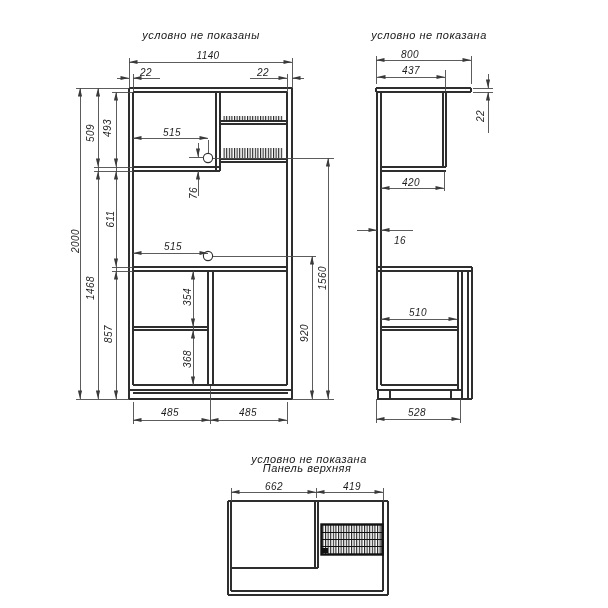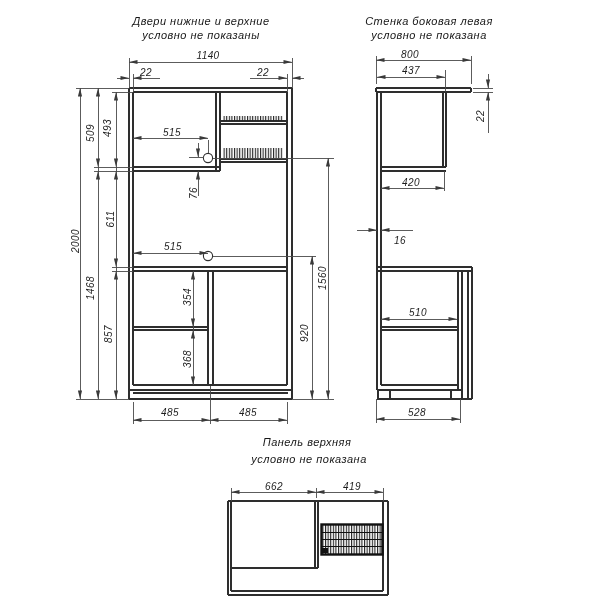--- a/index.html
+++ b/index.html
@@ -113,25 +113,23 @@
       <g stroke="#4a4a4a" stroke-width="0.9" fill="none" shape-rendering="crispEdges">
         <path d="M231 488 V501 M316 488 V498 M383 488 V501 M231 492 H383"></path>
       </g>
       <g fill="#3a3a3a">
         <path d="M231 492 l8.5 -2.1 v4.2 z M316 492 l-8.5 -2.1 v4.2 z
                  M316 492 l8.5 -2.1 v4.2 z M383 492 l-8.5 -2.1 v4.2 z"></path>
       </g>
     </g>
   </svg>
 
-  <div class="ttl" style="left:201px;top:21px">Двери нижние и верхние</div>
   <div class="ttl" style="left:201px;top:35px">условно не показаны</div>
-  <div class="ttl" style="left:429px;top:21px">Стенка боковая левая</div>
   <div class="ttl" style="left:429px;top:35px">условно не показана</div>
-  <div class="ttl" style="left:307px;top:442px">Панель верхняя</div>
+  <div class="ttl" style="left:307px;top:468px">Панель верхняя</div>
   <div class="ttl" style="left:309px;top:459px">условно не показана</div>
 
   <div class="lbl" style="left:208px;top:55px">1140</div>
   <div class="lbl" style="left:146px;top:72px">22</div>
   <div class="lbl" style="left:263px;top:72px">22</div>
   <div class="lbl lblv" style="left:75px;top:241px">2000</div>
   <div class="lbl lblv" style="left:90px;top:133px">509</div>
   <div class="lbl lblv" style="left:107px;top:128px">493</div>
   <div class="lbl lblv" style="left:110px;top:219px">611</div>
   <div class="lbl lblv" style="left:90px;top:288px">1468</div>

